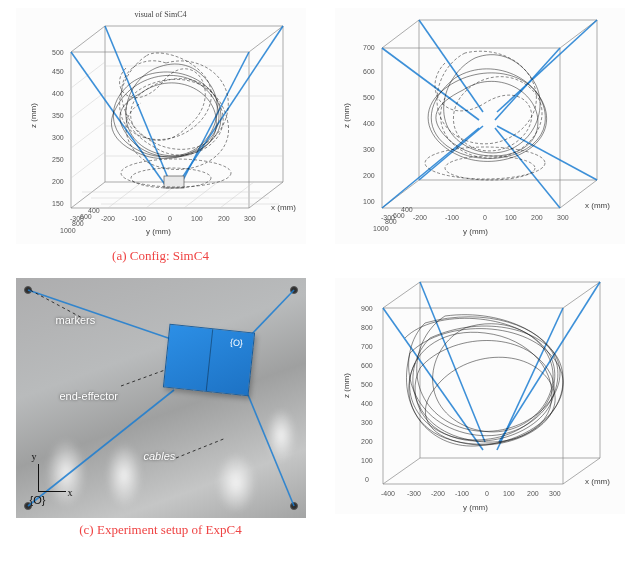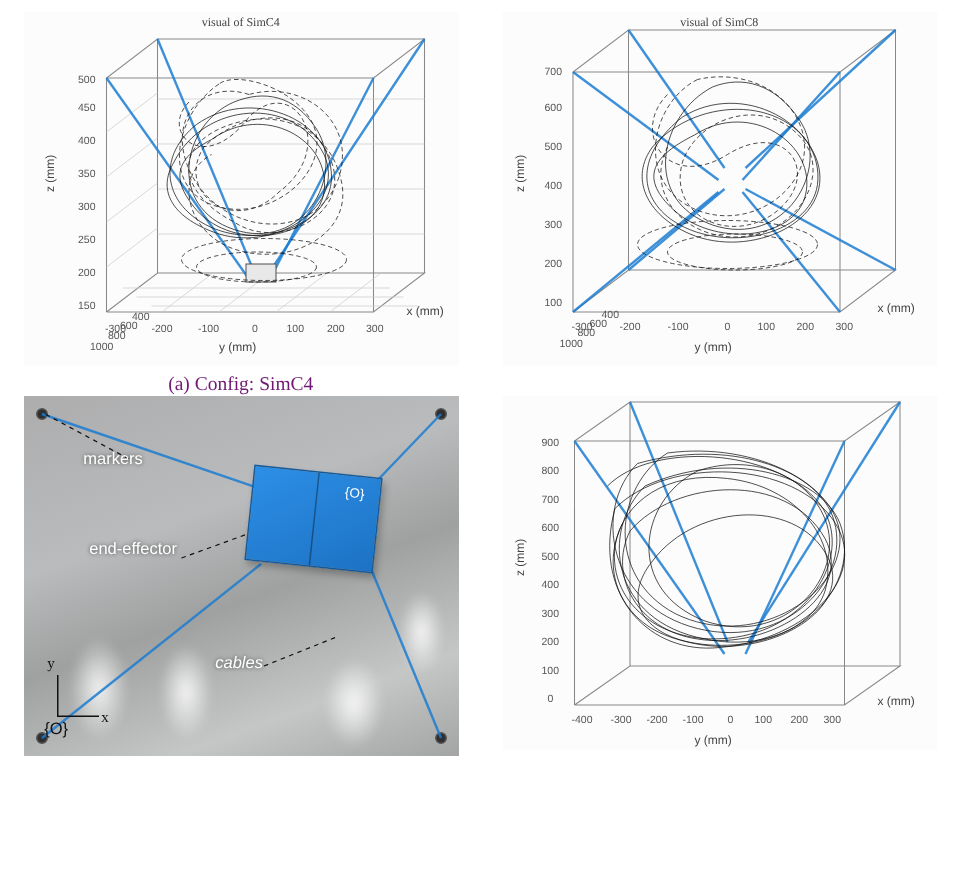--- a/index.html
+++ b/index.html
@@ -10,26 +10,26 @@
     font-family: "Times New Roman", serif;
     position: relative;
     overflow: hidden;
   }
   .figure-grid {
     position: absolute;
     top: 8px; left: 10px; right: 10px;
     display: grid;
     grid-template-columns: 1fr 1fr;
     grid-template-rows: auto auto;
-    gap: 0 18px;
+    gap: 14px 18px;
   }
   .panel { display: flex; flex-direction: column; align-items: center; }
   .caption {
     font-size: 13px;
-    color: #701a75;
+    color: #ef4444;
     margin-top: 4px;
     text-align: center;
   }
   
   .plot3d {
     width: 290px; height: 236px;
     background: #fcfcfc;
     position: relative;
     overflow: hidden;
   }
@@ -185,21 +185,20 @@
           <text class="tick" x="72" y="205">400</text>
         </g>
         <text class="axis-label" x="255" y="202">x (mm)</text>
       </svg>
     </div>
     <div class="caption">(a) Config: SimC4</div>
   </div>
 
   <div class="panel">
     <div class="plot3d">
-      <div class="title">visual of SimC8</div>
       <svg width="290" height="236" viewBox="0 0 290 236">
         <g>
           <polyline class="cube-line" points="47,200 225,200 262,172 84,172 47,200"></polyline>
           <polyline class="cube-line" points="47,200 47,40 84,12 84,172"></polyline>
           <polyline class="cube-line" points="225,200 225,40 262,12 262,172"></polyline>
           <polyline class="cube-line" points="84,12 262,12"></polyline>
           <polyline class="cube-line" points="47,40 225,40"></polyline>
         </g>
 
         <g>
@@ -276,29 +275,30 @@
         <line x1="105" y1="108" x2="160" y2="88" stroke="#111" stroke-width="0.8" stroke-dasharray="3 3"></line>
         <line x1="160" y1="180" x2="210" y2="160" stroke="#111" stroke-width="0.8" stroke-dasharray="3 3"></line>
       </svg>
 
       <div class="end-effector">
         <div class="seam"></div>
         <div class="frame-label">{O}</div>
       </div>
 
       <div class="annot" style="left:40px; top:36px;">markers</div>
-      <div class="annot" style="left:44px; top:96px;">end-effector</div>
+      <div class="annot" style="left:44px; top:112px;">end-effector</div>
       <div class="annot" style="left:128px; top:172px;font-style:italic;">cables</div>
 
       <div class="axis-y"></div>
       <div class="axis-x"></div>
       <div class="axis-yl">y</div>
       <div class="axis-xl">x</div>
       <div class="base-frame">{O}</div>
     </div>
+    <div class="caption">(c) Experiment setup of ExpC4</div>
   </div>
 
   <div class="panel">
     <div class="plot3d">
       <svg width="290" height="240" viewBox="0 0 290 240">
         <g>
           <polyline class="cube-line" points="48,206 228,206 265,180 85,180 48,206"></polyline>
           <polyline class="cube-line" points="48,206 48,30 85,4 85,180"></polyline>
           <polyline class="cube-line" points="228,206 228,30 265,4 265,180"></polyline>
           <polyline class="cube-line" points="85,4 265,4"></polyline>

